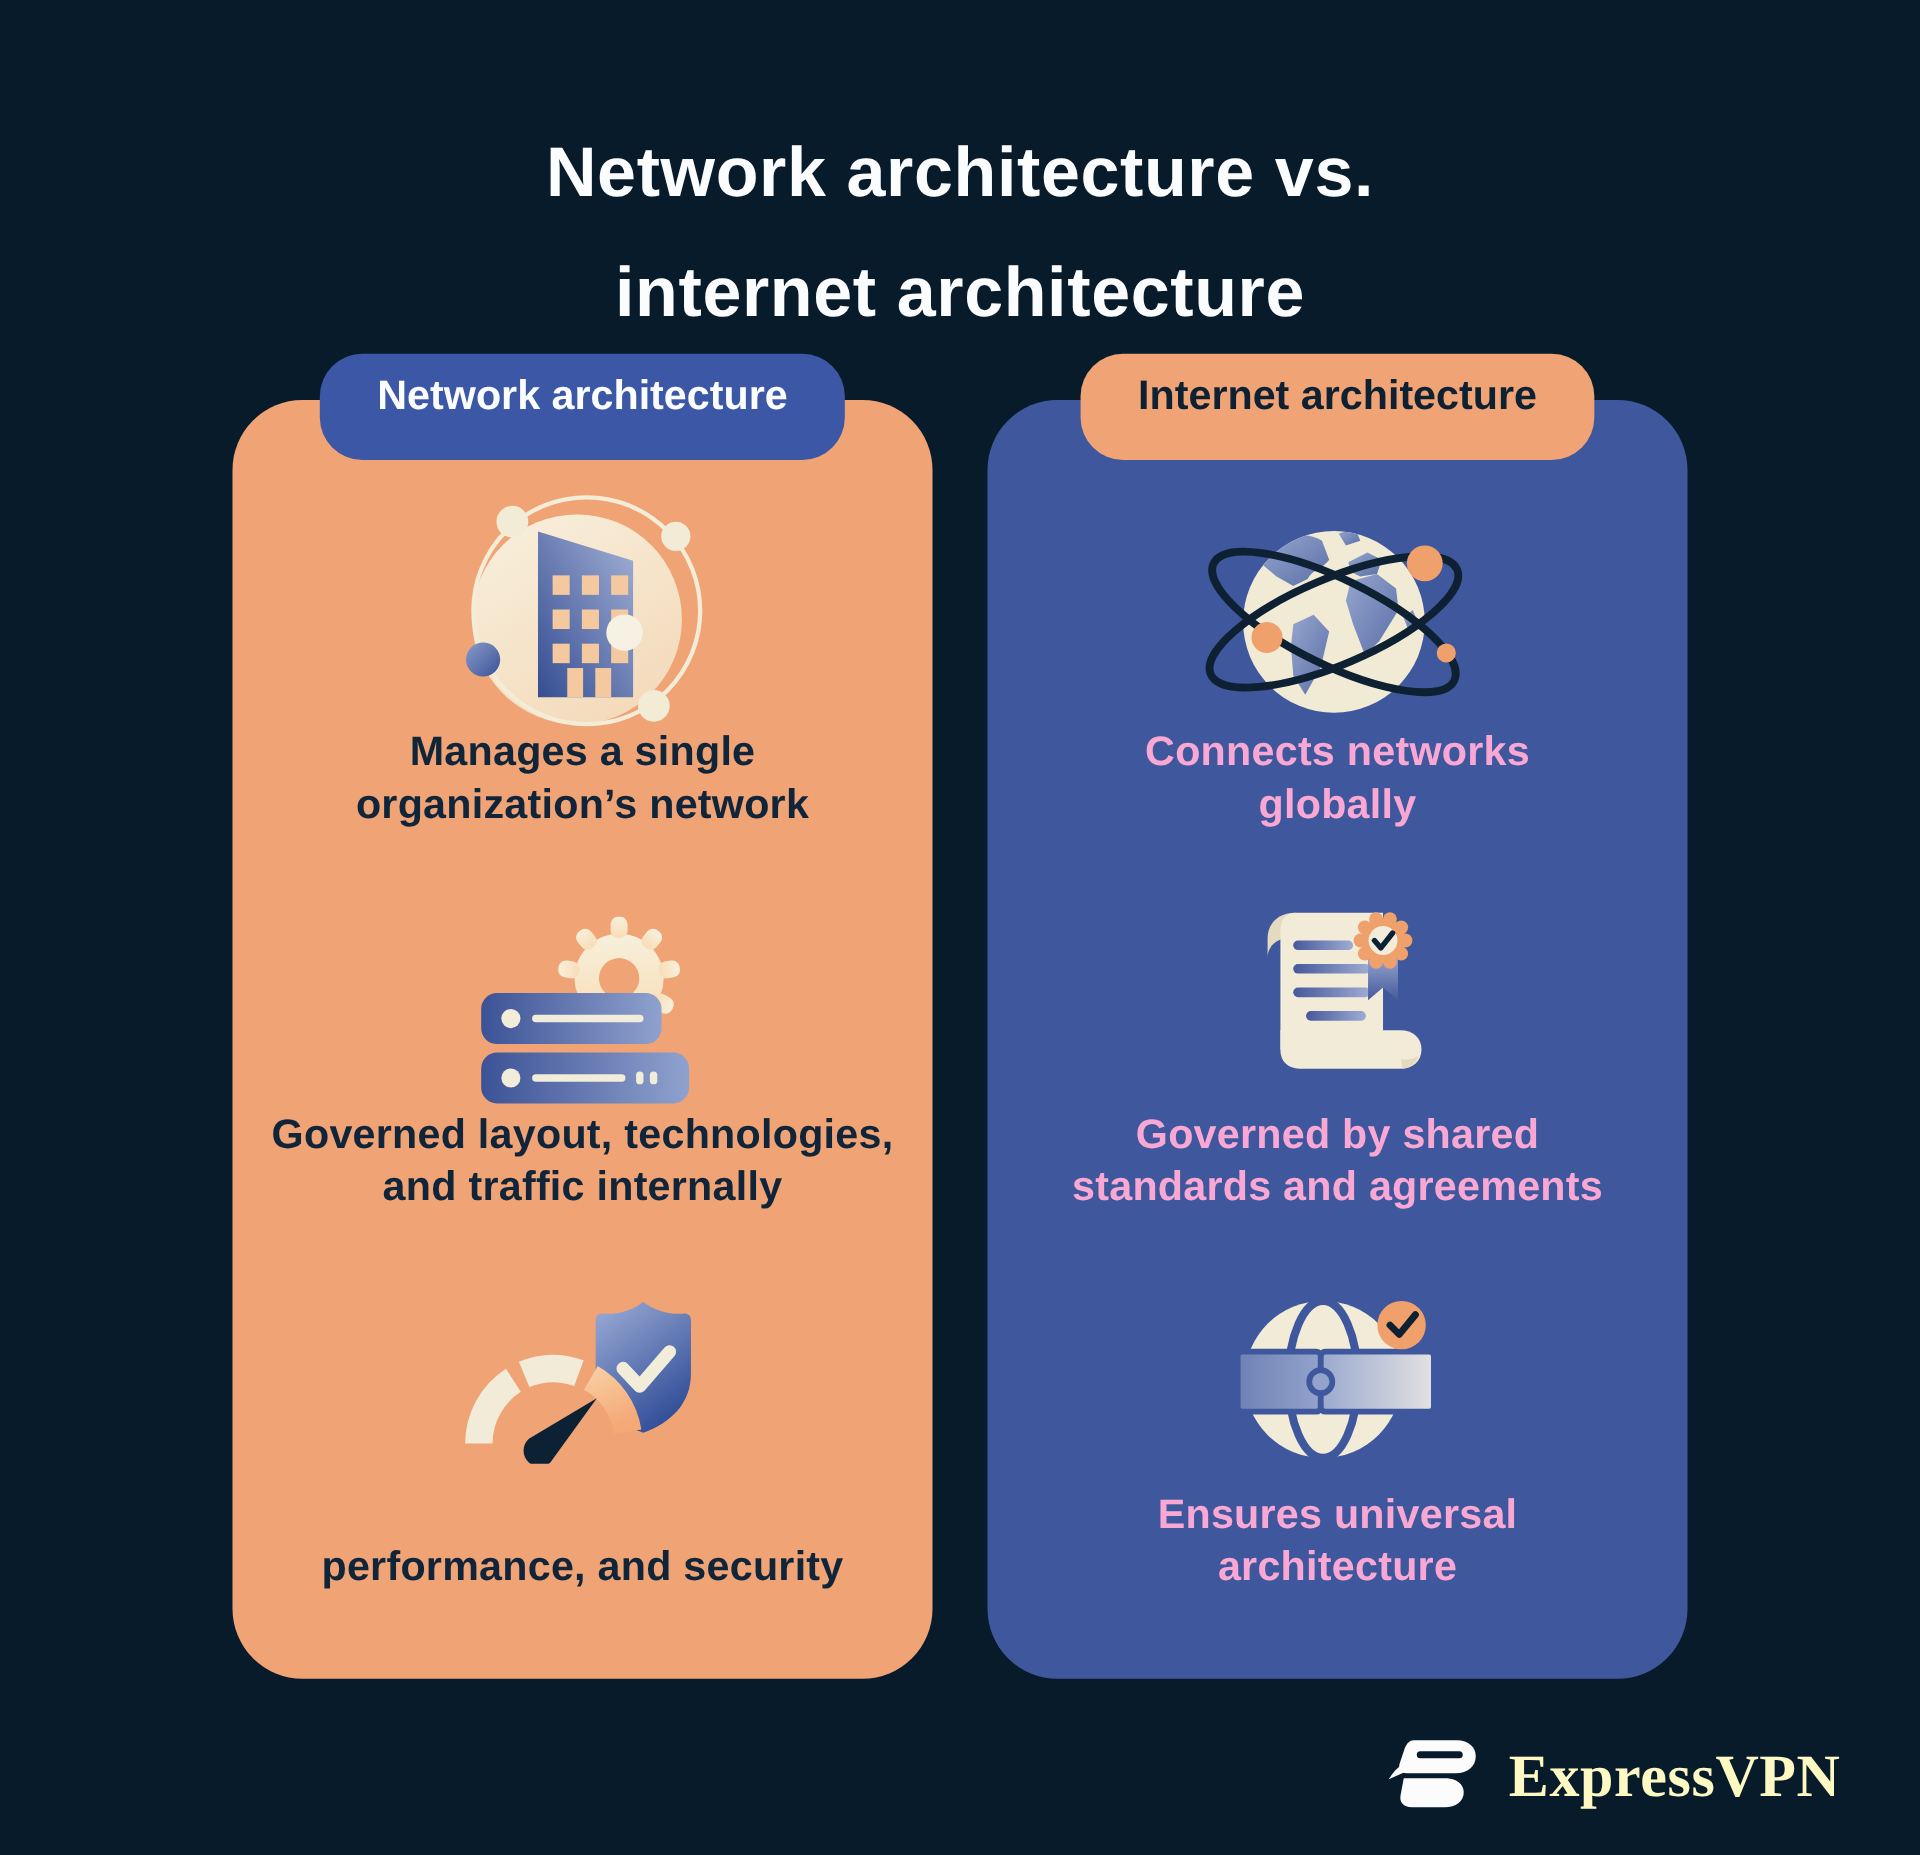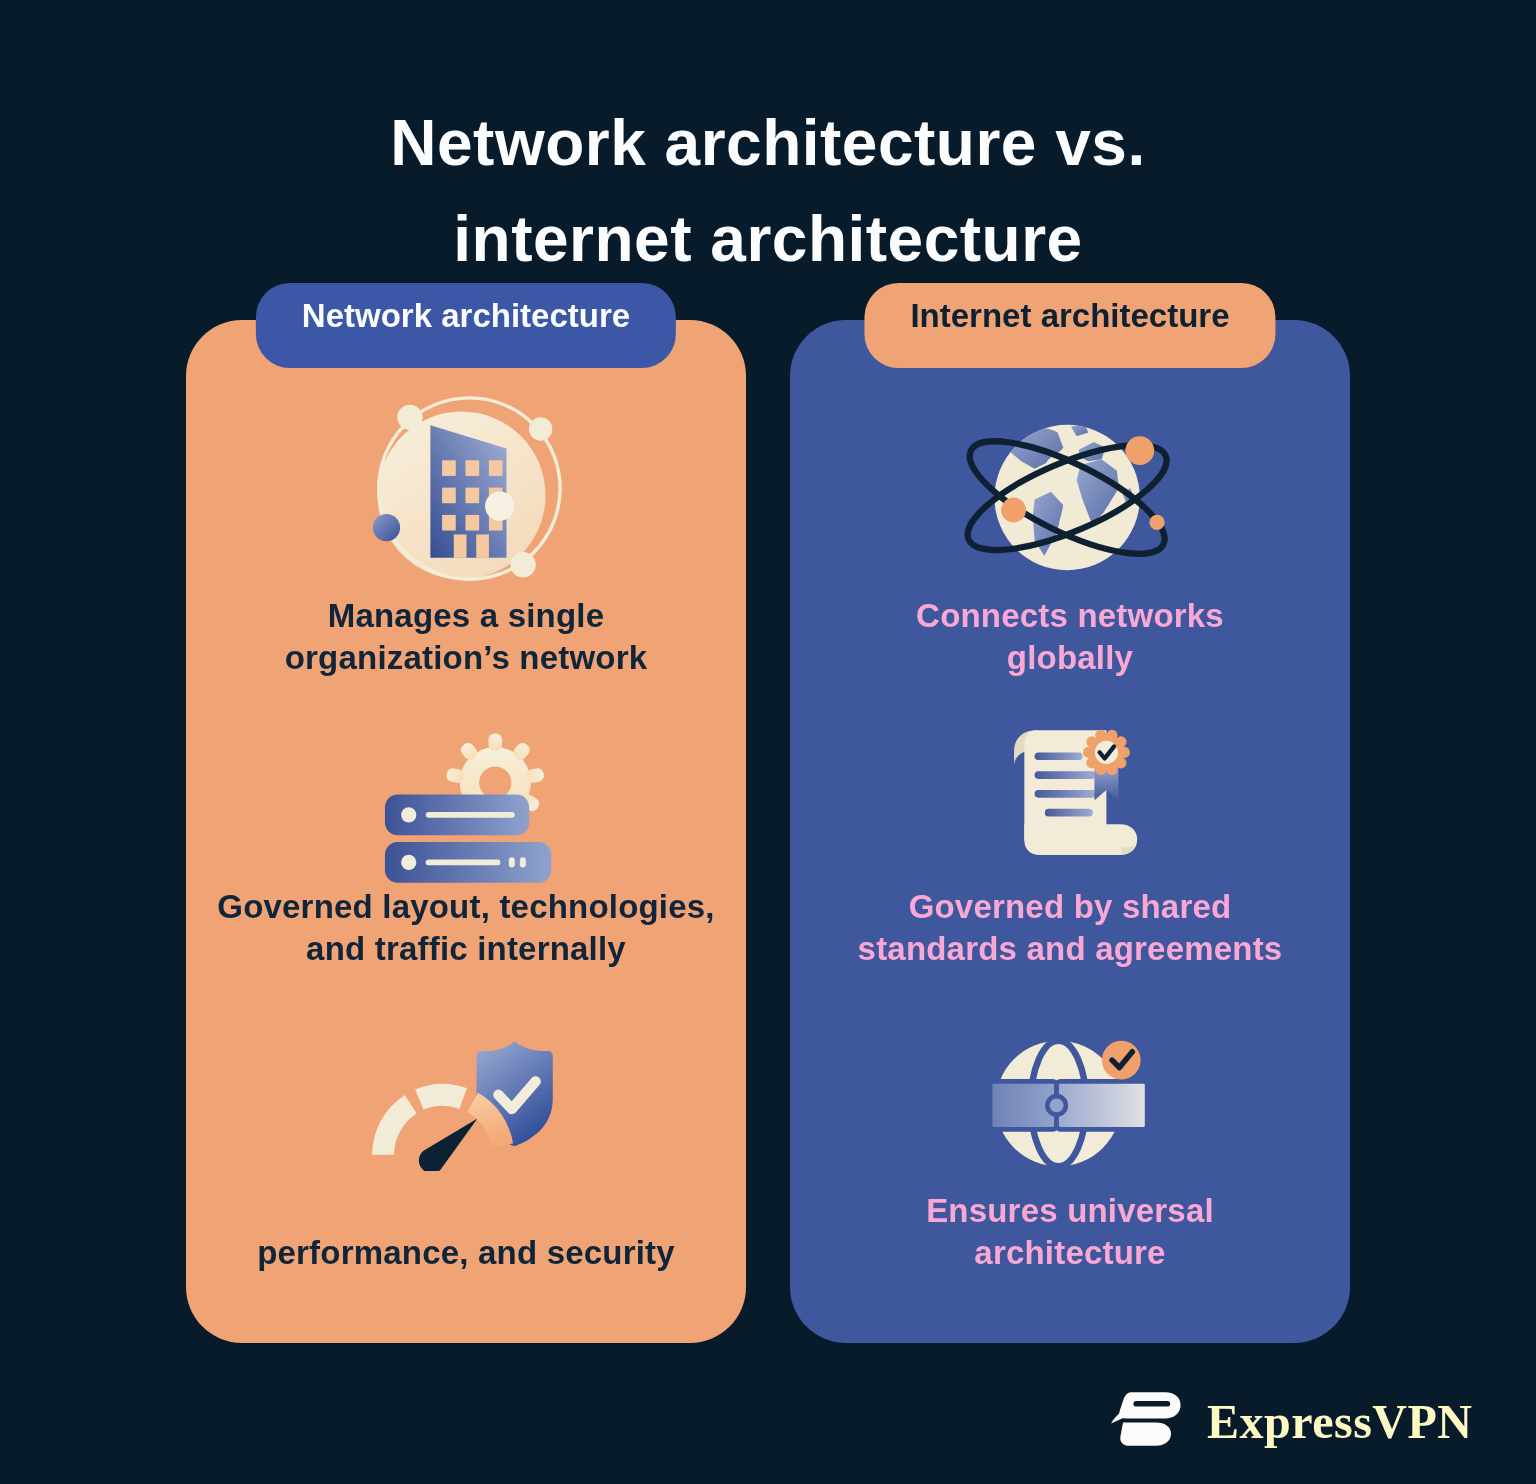--- a/index.html
+++ b/index.html
@@ -4,21 +4,21 @@
 <style>
   html,body{margin:0;padding:0;}
   body{
     width:1536px;height:1484px;position:relative;overflow:hidden;
     background:#081B2B;
     font-family:"Liberation Sans","DejaVu Sans",sans-serif;
   }
   .page-title{
     position:absolute;top:52px;left:0;width:100%;
     text-align:center;color:#FBFCFE;
-    font-size:64px;font-weight:700;line-height:96px;letter-spacing:.5px;
+    font-size:56px;font-weight:700;line-height:96px;letter-spacing:.5px;
   }
   .card{
     position:absolute;top:320px;width:560px;height:1023px;border-radius:56px;
   }
   .card.left{left:186px;background:#F0A475;}
   .card.right{left:790px;background:#3F589D;}
   .pill{
     position:absolute;top:-37px;left:50%;transform:translateX(-50%);
     height:85px;line-height:66px;border-radius:34px;padding:0 46px;
     font-size:33px;font-weight:700;white-space:nowrap;
@@ -28,21 +28,21 @@
   .icon-wrap{
     position:absolute;left:0;width:100%;
     display:flex;justify-content:center;align-items:flex-start;
   }
   .item-text{
     position:absolute;left:0;width:100%;margin:0;text-align:center;
     font-size:33px;line-height:42px;font-weight:600;letter-spacing:.2px;
   }
   .card.left  .item-text{color:#11253A;}
   .card.right .item-text{color:#f9a8d4;}
-  .ic-a{top:72px;}  .tx-a{top:275px;}
+  .ic-a{top:72px;}  .tx-a{top:260px;}
   .ic-b{top:410px;} .tx-b{top:566px;}
   .ic-c{top:708px;} .tx-c{top:870px;}
   .ic-a2{top:80px;} .ic-b2{top:398px;} .ic-c2{top:705px;}
   .footer{
     position:absolute;left:1103px;top:1385px;
     display:flex;align-items:center;gap:16px;
   }
   .brand-text{
     color:#fef9c3;font-family:"Liberation Serif","DejaVu Serif",serif;
     font-size:48px;font-weight:700;letter-spacing:.5px;

